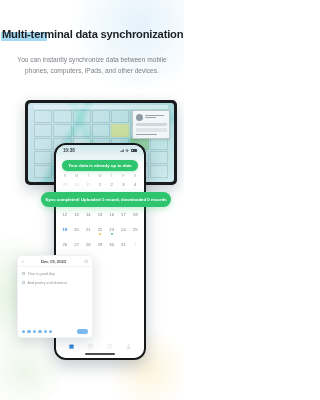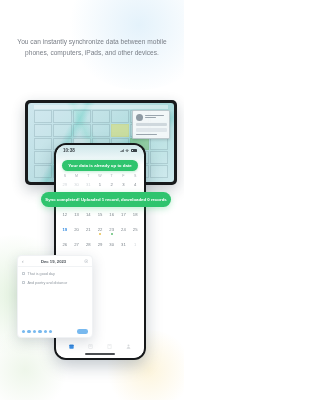--- a/index.html
+++ b/index.html
@@ -223,20 +223,26 @@
 </style>
 </head>
 <body>
 
 <div id="bg-glow-topright"></div>
 <div id="bg-glow-left"></div>
 <div id="bg-glow-right"></div>
 <div id="bg-glow-bottomleft"></div>
 
 <div class="header">
+  <div class="title-wrap">
+    <span class="title">
+      <span class="title-hl"></span>
+      <span>Multi-terminal data synchronization</span>
+    </span>
+  </div>
   <div class="subtitle">You can instantly synchronize data between mobile phones, computers, iPads, and other devices.</div>
 </div>
 
 <div id="tablet">
   <div class="tablet-screen">
     <div class="tablet-ribbon"></div>
     <div class="tablet-toolbar"></div>
     <div class="tablet-grid">
       <div class="cell"></div>
       <div class="cell"></div>

